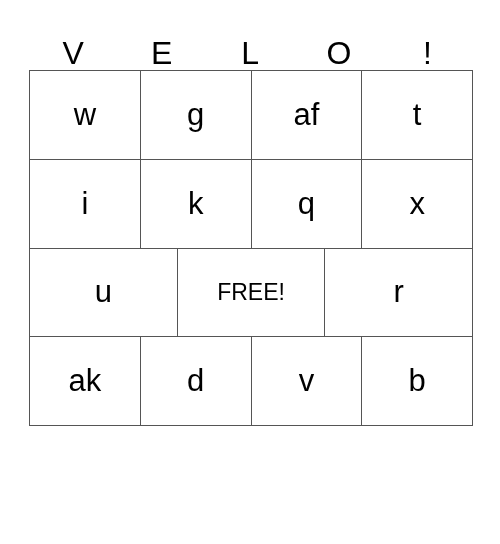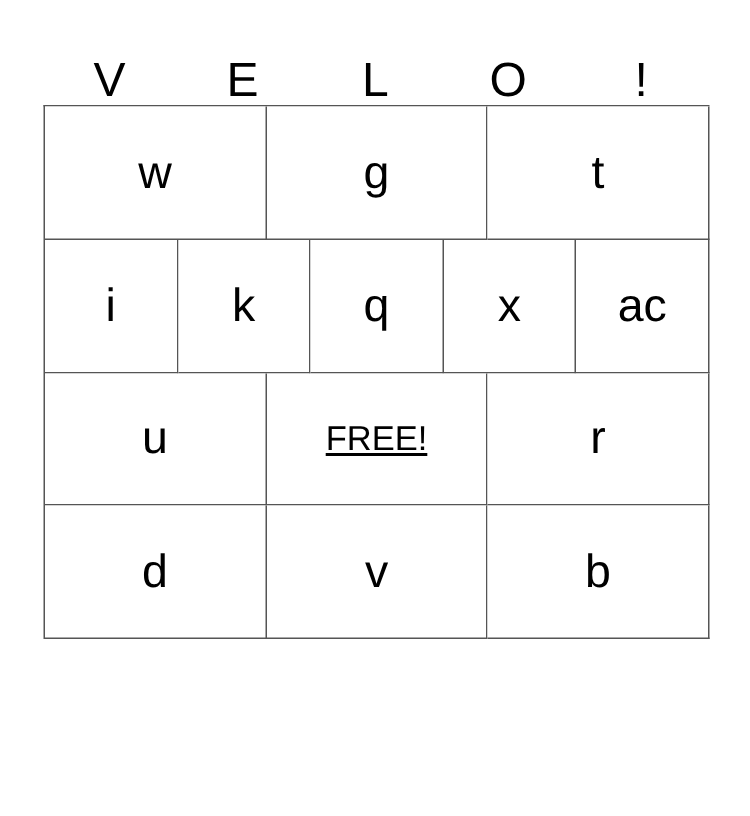--- a/index.html
+++ b/index.html
@@ -55,59 +55,59 @@
     justify-content: center;
     box-sizing: border-box;
     font-size: 31px;
     line-height: 32px;
     background: #ffffff;
     overflow: hidden;
   }
   .cell.free {
     font-size: 23px;
     line-height: 24px;
-    text-decoration: underline;
   }
 </style>
 </head>
 <body>
 
 <div id="card">
 
   <div id="header-row">
     <div class="header-cell">V</div>
     <div class="header-cell">E</div>
     <div class="header-cell">L</div>
     <div class="header-cell">O</div>
     <div class="header-cell">!</div>
   </div>
 
   <div id="grid">
 
     <div class="grid-row">
       <div class="cell">w</div>
       <div class="cell">g</div>
+      <div class="cell">af</div>
       <div class="cell">t</div>
     </div>
 
     <div class="grid-row">
       <div class="cell">i</div>
       <div class="cell">k</div>
       <div class="cell">q</div>
       <div class="cell">x</div>
-      <div class="cell">ac</div>
     </div>
 
     <div class="grid-row">
       <div class="cell">u</div>
       <div class="cell free">FREE!</div>
       <div class="cell">r</div>
     </div>
 
 
     <div class="grid-row">
+      <div class="cell">ak</div>
       <div class="cell">d</div>
       <div class="cell">v</div>
       <div class="cell">b</div>
     </div>
 
   </div>
 </div>
 
 </body></html>

